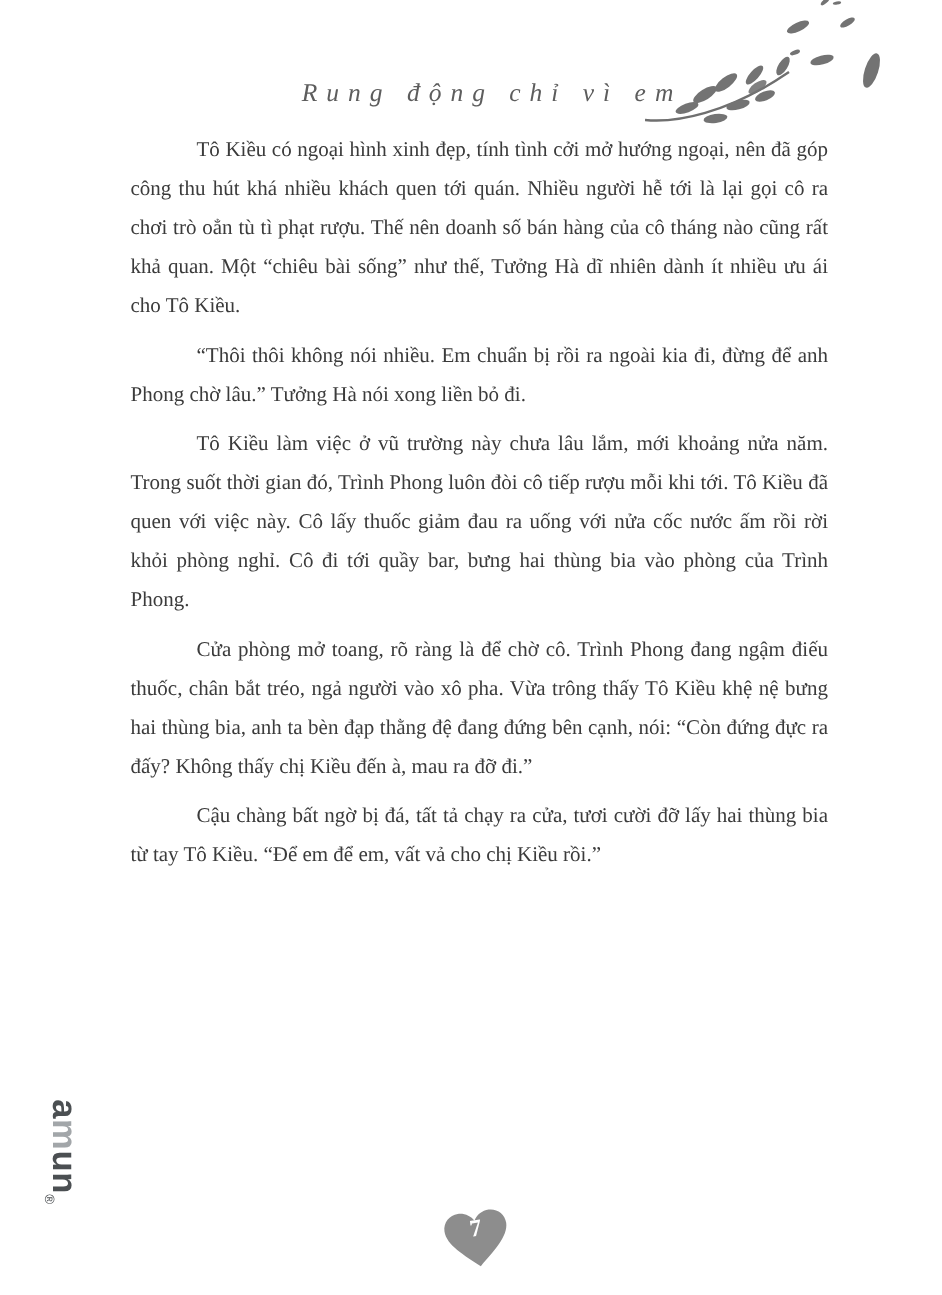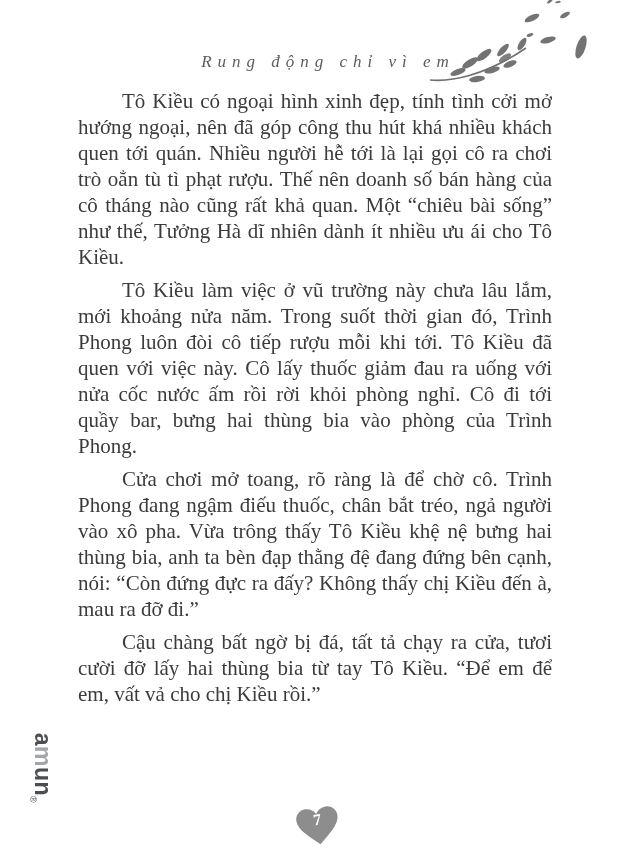--- a/index.html
+++ b/index.html
@@ -48,22 +48,22 @@
   .body-text {
     position: absolute;
     top: 88px;
     left: 78px;
     width: 474px;
     height: 712px;
     overflow: hidden;
     color: #3b3b3b;
   }
   .body-text p {
-    margin: 0 0 7px 0;
-    font-size: 21px;
+    margin: 0 0 7px 9px;
+    font-size: 14px;
     line-height: 26px;
     text-indent: 44px;
     text-align: justify;
   }
 
   
   .publisher-logo {
     position: absolute;
     left: 42px;
     top: 768px;
@@ -133,22 +133,23 @@
       <ellipse cx="100" cy="35" rx="3.5" ry="1.5" transform="rotate(-20 100 35)"></ellipse>
       <ellipse cx="118" cy="40" rx="8" ry="3" transform="rotate(-15 118 40)"></ellipse>
       <ellipse cx="151" cy="47" rx="4.5" ry="12" transform="rotate(18 151 47)"></ellipse>
       <ellipse cx="120" cy="1" rx="3.5" ry="1.4" transform="rotate(-40 120 1)"></ellipse>
       <ellipse cx="128" cy="2" rx="2.8" ry="1.1" transform="rotate(-10 128 2)"></ellipse>
     </g>
   </svg>
 
   <div class="body-text">
     <p>Tô Kiều có ngoại hình xinh đẹp, tính tình cởi mở hướng ngoại, nên đã góp công thu hút khá nhiều khách quen tới quán. Nhiều người hễ tới là lại gọi cô ra chơi trò oẳn tù tì phạt rượu. Thế nên doanh số bán hàng của cô tháng nào cũng rất khả quan. Một “chiêu bài sống” như thế, Tưởng Hà dĩ nhiên dành ít nhiều ưu ái cho Tô Kiều.</p>
+    <p>“Thôi thôi không nói nhiều. Em chuẩn bị rồi ra ngoài kia đi, đừng để anh Phong chờ lâu.” Tưởng Hà nói xong liền bỏ đi.</p>
     <p>Tô Kiều làm việc ở vũ trường này chưa lâu lắm, mới khoảng nửa năm. Trong suốt thời gian đó, Trình Phong luôn đòi cô tiếp rượu mỗi khi tới. Tô Kiều đã quen với việc này. Cô lấy thuốc giảm đau ra uống với nửa cốc nước ấm rồi rời khỏi phòng nghỉ. Cô đi tới quầy bar, bưng hai thùng bia vào phòng của Trình Phong.</p>
-    <p>Cửa chơi mở toang, rõ ràng là để chờ cô. Trình Phong đang ngậm điếu thuốc, chân bắt tréo, ngả người vào xô pha. Vừa trông thấy Tô Kiều khệ nệ bưng hai thùng bia, anh ta bèn đạp thằng đệ đang đứng bên cạnh, nói: “Còn đứng đực ra đấy? Không thấy chị Kiều đến à, mau ra đỡ đi.”</p>
+    <p>Cửa phòng mở toang, rõ ràng là để chờ cô. Trình Phong đang ngậm điếu thuốc, chân bắt tréo, ngả người vào xô pha. Vừa trông thấy Tô Kiều khệ nệ bưng hai thùng bia, anh ta bèn đạp thằng đệ đang đứng bên cạnh, nói: “Còn đứng đực ra đấy? Không thấy chị Kiều đến à, mau ra đỡ đi.”</p>
     <p>Cậu chàng bất ngờ bị đá, tất tả chạy ra cửa, tươi cười đỡ lấy hai thùng bia từ tay Tô Kiều. “Để em để em, vất vả cho chị Kiều rồi.”</p>
   </div>
 
   <div class="publisher-logo">
     <span>a</span><span class="letter-m">m</span><span>un</span><span class="registered">®</span>
   </div>
 
   <div class="page-number-heart">
     <svg width="44" height="40" viewBox="0 0 36 32" xmlns="http://www.w3.org/2000/svg">
       <path fill="#8d8d8d" d="M18 31 C 10 24 1 17 1 9.5 C 1 4.5 5 1 9.5 1 C 13 1 16.5 3 18 6 C 19.5 3 23 1 26.5 1 C 31 1 35 4.5 35 9.5 C 35 17 26 24 18 31 Z"></path>

